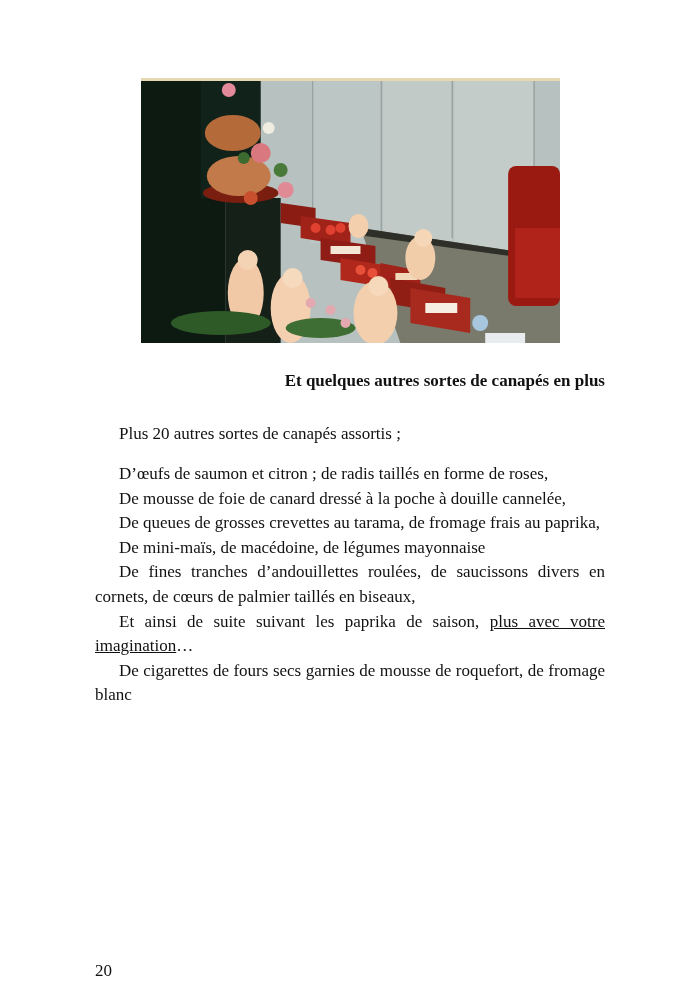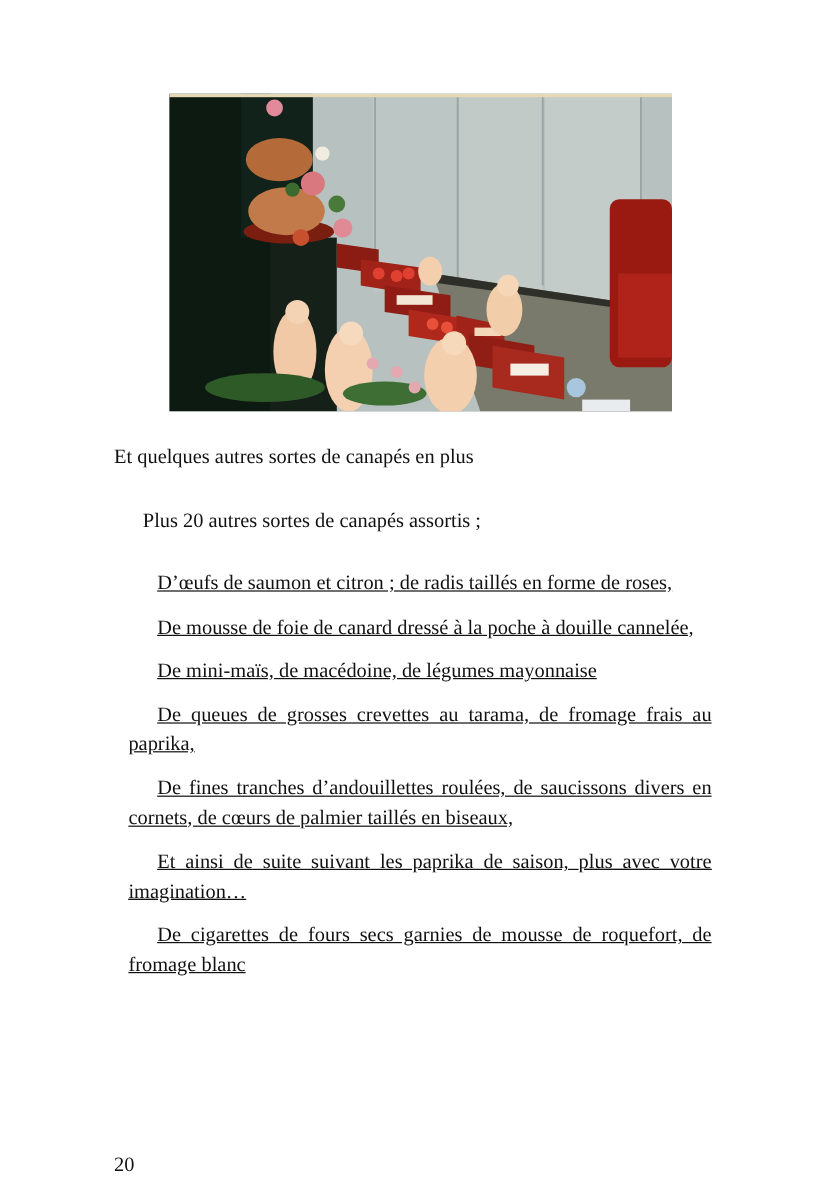--- a/index.html
+++ b/index.html
@@ -2,25 +2,25 @@
 <html><head>
   <meta charset="utf-8">
   <style>
     html, body { margin: 0; padding: 0; background: #ffffff; }
     body { width: 700px; height: 992px; position: relative; overflow: hidden;
            font-family: "Liberation Serif", serif; color: #111; }
     .photo { position: absolute; left: 141px; top: 78px; width: 419px; height: 265px;
              overflow: hidden; background: #b9c2c0; }
     .photo svg { display: block; width: 100%; height: 100%; }
     .caption { position: absolute; left: 95px; width: 510px; top: 371px;
-               text-align: left; font-weight: normal; font-size: 17px; }
+               text-align: right; font-weight: bold; font-size: 17px; }
     .subhead { position: absolute; left: 119px; top: 424px; font-weight: normal; font-size: 17px; }
     .body-text { position: absolute; left: 95px; top: 462px; width: 510px;
                  font-size: 17px; line-height: 24.6px; text-align: justify; }
-    .body-text p { margin: 12px; text-indent: 24px; text-decoration: underline; }
+    .body-text p { margin: 0; text-indent: 24px; }
     .u { text-decoration: underline; }
     .page-number { position: absolute; left: 95px; top: 916px; font-size: 17px; margin-top: 45px; }
   </style>
 </head>
 <body>
 
 <div class="photo" title="Buffet display of canapés on tiered red trays with carved butter figurines and a decorative bread basket with flowers">
   <svg viewBox="0 0 420 265" preserveAspectRatio="none">
     <rect x="0" y="0" width="420" height="265" fill="#b7c1bf"></rect>
 
@@ -90,20 +90,20 @@
   </svg>
 </div>
 
 <div class="caption">Et quelques autres sortes de canapés en plus</div>
 
 <div class="subhead">Plus 20 autres sortes de canapés assortis ;</div>
 
 <div class="body-text">
   <p>D’œufs de saumon et citron ; de radis taillés en forme de roses,</p>
   <p>De mousse de foie de canard dressé à la poche à douille cannelée,</p>
+  <p>De queues de grosses crevettes au tarama, de fromage frais au paprika,</p>
   <p>De mini-maïs, de macédoine, de légumes mayonnaise</p>
-  <p>De queues de grosses crevettes au tarama, de fromage frais au paprika,</p>
   <p>De fines tranches d’andouillettes roulées, de saucissons divers en cornets, de cœurs de palmier taillés en biseaux,</p>
   <p><span>Et ainsi de suite suivant les paprika de saison, </span><span class="u">plus avec votre imagination</span><span>…</span></p>
   <p>De cigarettes de fours secs garnies de mousse de roquefort, de fromage blanc</p>
 </div>
 
 <div class="page-number">20</div>
 
 </body></html>

